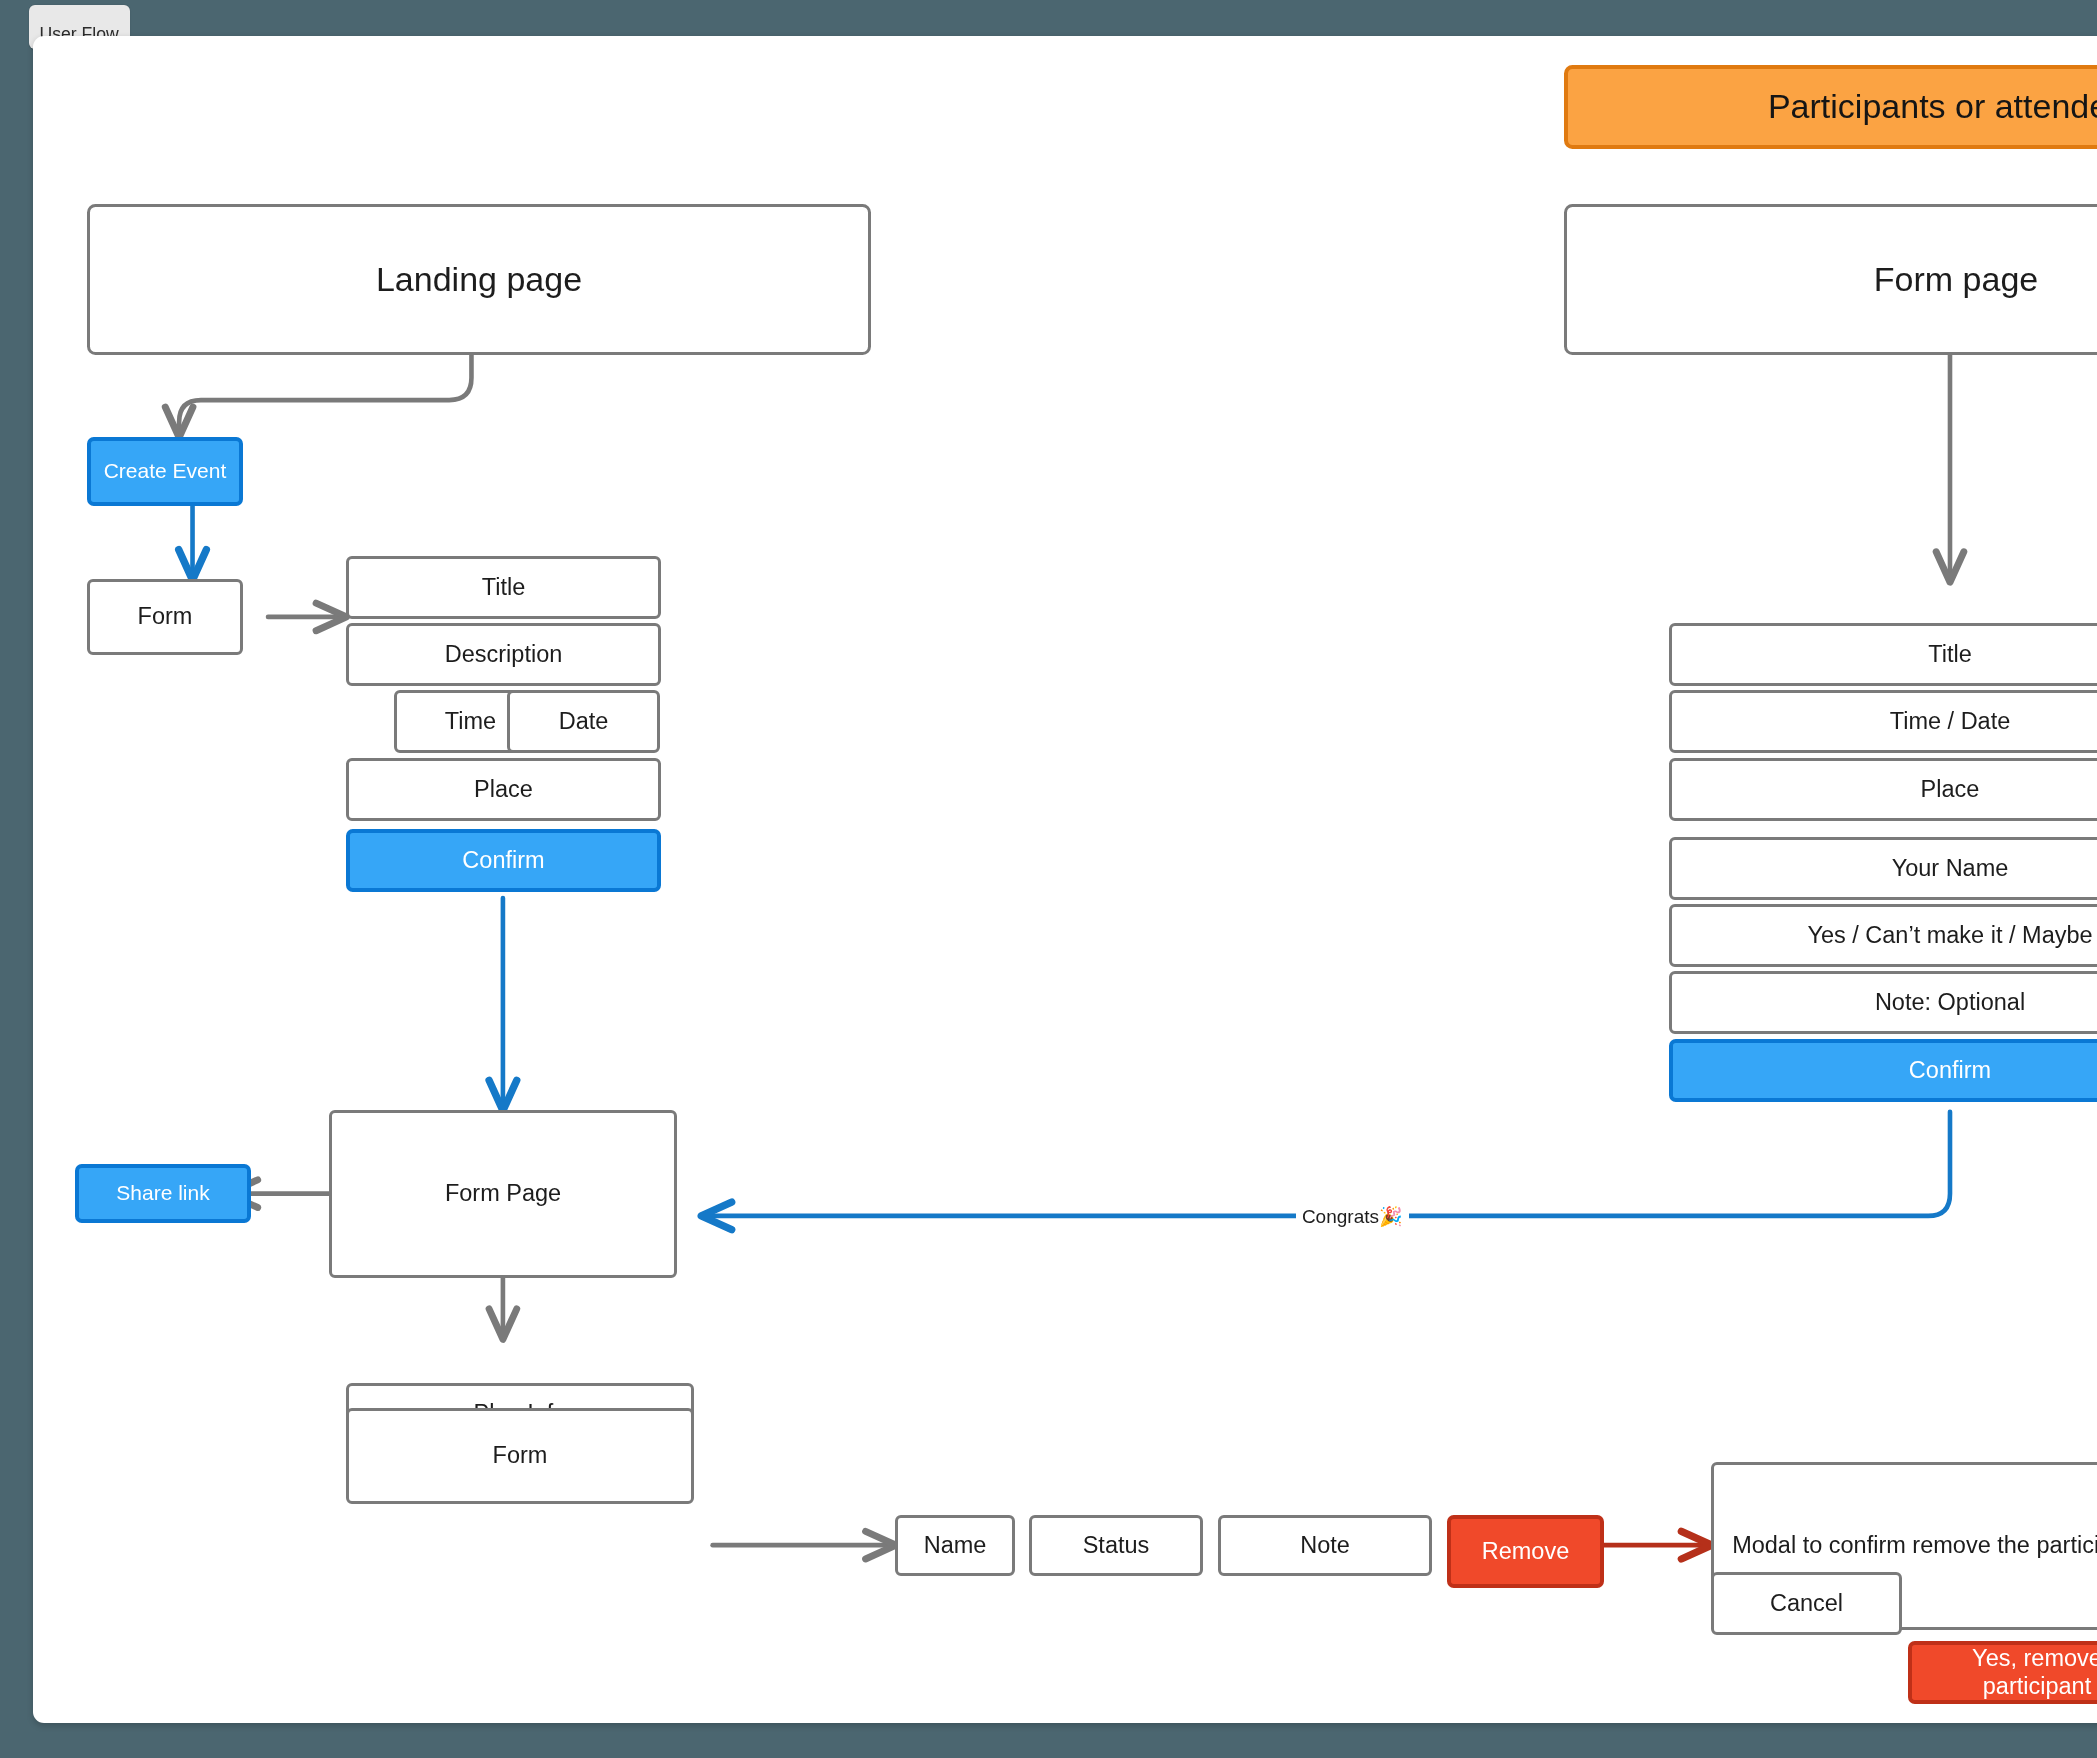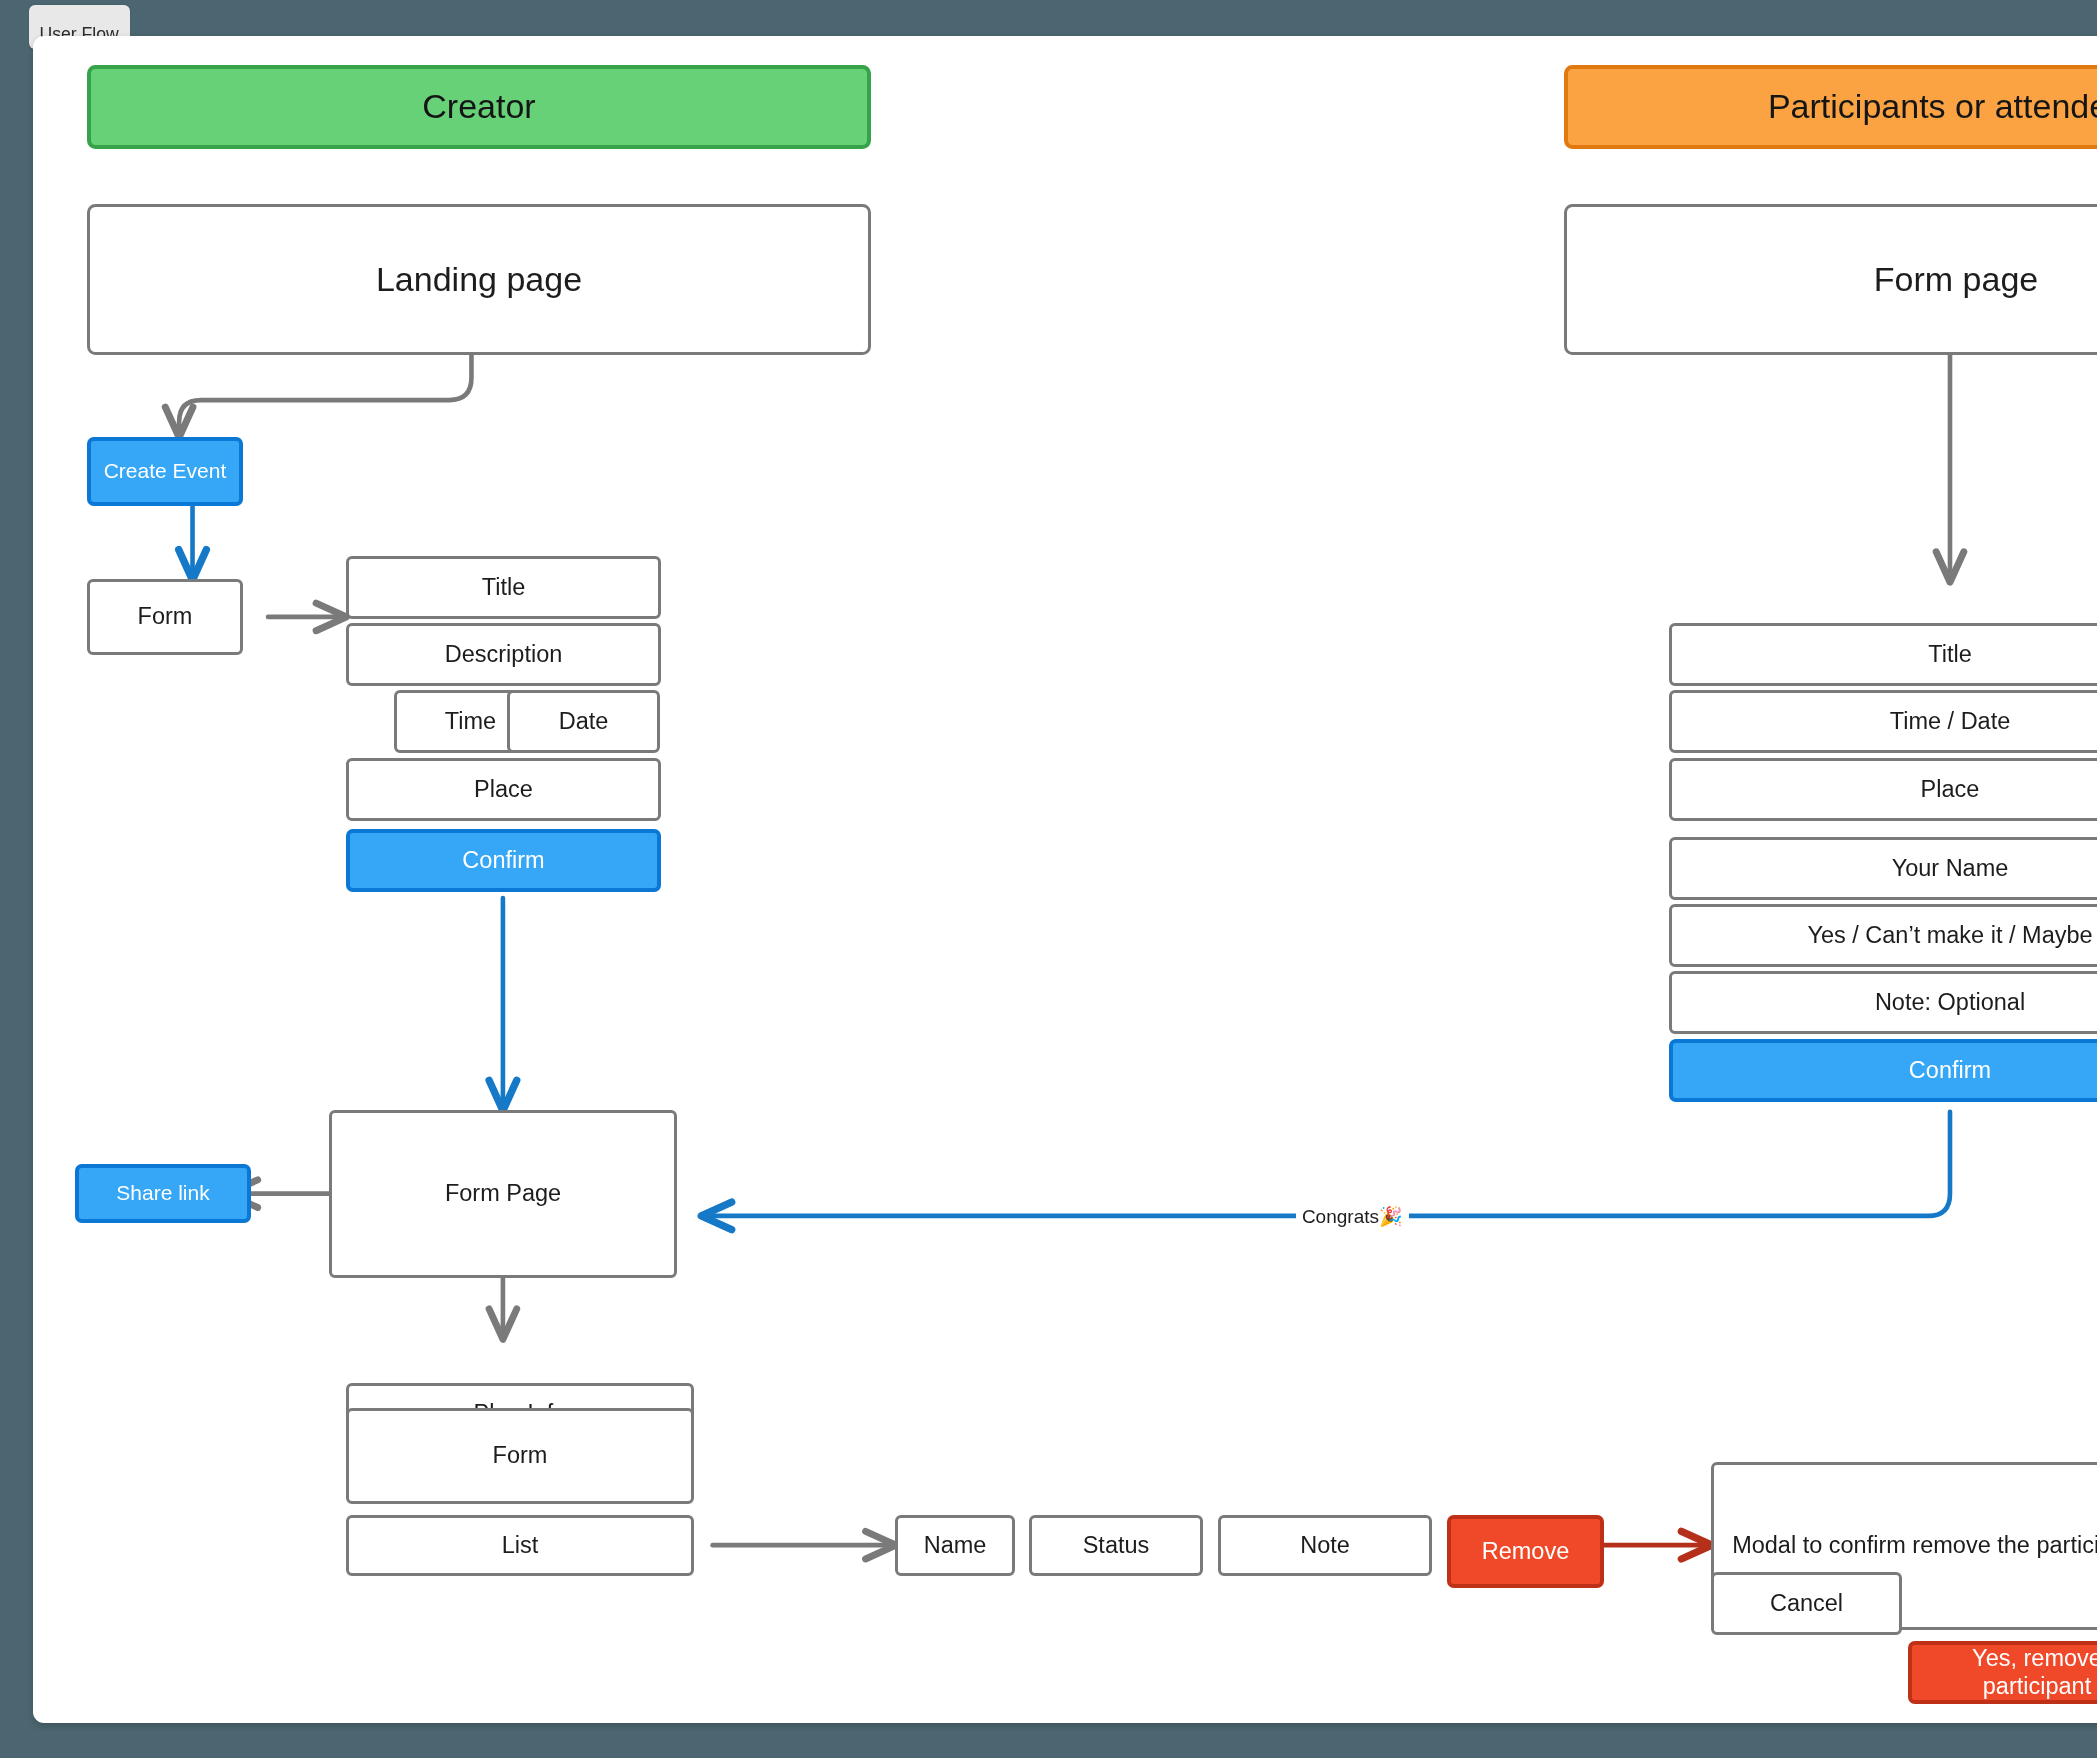--- a/index.html
+++ b/index.html
@@ -119,23 +119,20 @@
 
       <path d="M 1620 3598 L 2055 3598" fill="none" stroke="#7a7a7a" stroke-width="11" stroke-linecap="round" marker-end="url(#ah-gray)"></path>
 
       <path d="M 3740 3598 L 4000 3598" fill="none" stroke="#b5301a" stroke-width="11" stroke-linecap="round" marker-end="url(#ah-red)"></path>
 
       <path d="M 4570 755 L 4570 1300" fill="none" stroke="#7a7a7a" stroke-width="11" stroke-linecap="round" marker-end="url(#ah-gray)"></path>
 
       <path d="M 4570 2565 L 4570 2760 Q 4570 2813 4518 2813 L 1595 2813" fill="none" stroke="#1579c8" stroke-width="11" stroke-linecap="round" stroke-linejoin="round" marker-end="url(#ah-blue)"></path>
     </svg>
 
-    <div class="node lg hdr-green" style="left:54px; top:29px; width:784px; height:84px;">
-      <span>Creator</span>
-    </div>
 
     <div class="node lg hdr-orange" style="left:1531px; top:29px; width:784px; height:84px;">
       <span>Participants or attendees</span>
     </div>
 
     <div class="node lg" style="left:54px; top:168px; width:784px; height:151px;">
       <span>Landing page</span>
     </div>
 
     <div class="node sm btn-blue" style="left:54px; top:401px; width:156px; height:69px;">
@@ -172,23 +169,20 @@
     <div class="node sm btn-blue" style="left:42px; top:1128px; width:176px; height:59px;">
       <span>Share link</span>
     </div>
 
     <div class="node" style="left:313px; top:1303px; width:348px; height:61px;margin-top:44px;">
       <span>Plan Info</span>
     </div>
     <div class="node" style="left:313px; top:1372px; width:348px; height:96px;">
       <span>Form</span>
     </div>
-    <div class="node" style="left:313px; top:1479px; width:348px; height:61px;">
-      <span>List</span>
-    </div>
 
     <div class="node" style="left:862px; top:1479px; width:120px; height:61px;">
       <span>Name</span>
     </div>
     <div class="node" style="left:996px; top:1479px; width:174px; height:61px;">
       <span>Status</span>
     </div>
     <div class="node" style="left:1185px; top:1479px; width:214px; height:61px;">
       <span>Note</span>
     </div>

